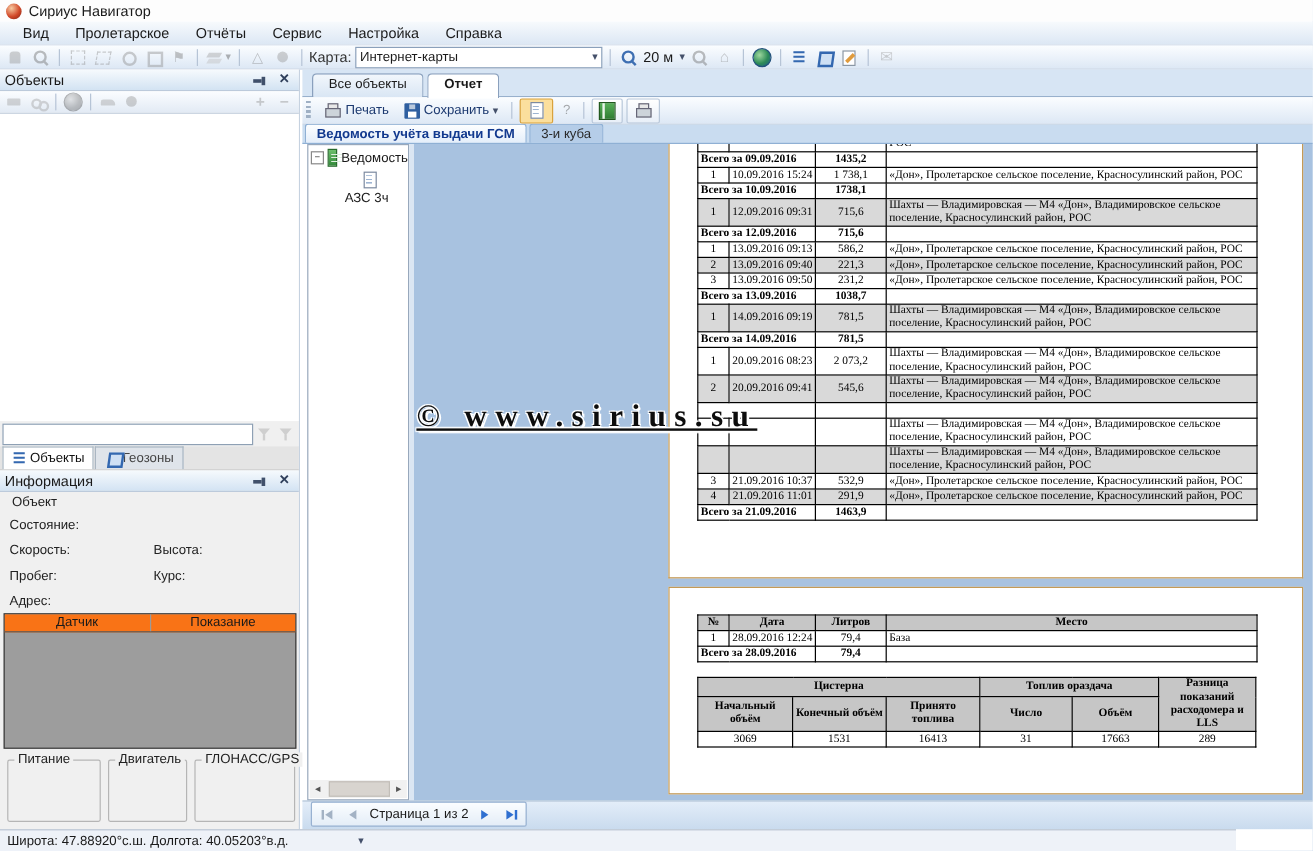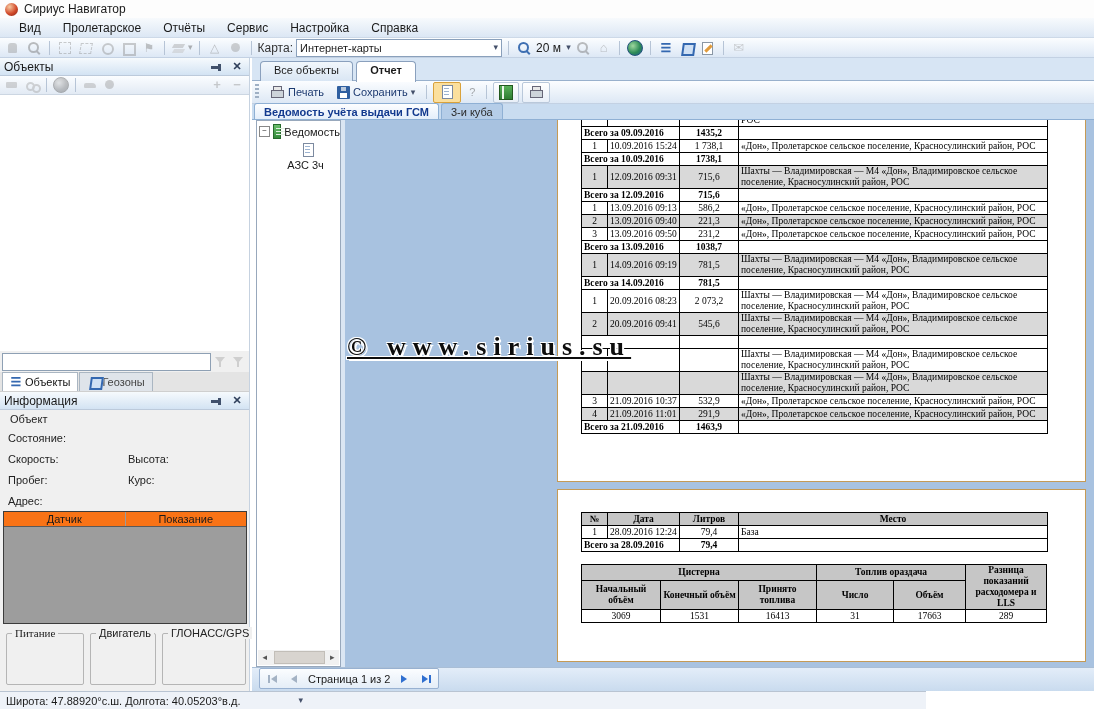--- a/index.html
+++ b/index.html
@@ -107,39 +107,39 @@
   .viewer{position:absolute;left:93px;top:0;right:0;bottom:0;background:#a8c2e0;overflow:hidden;}
   .page{position:absolute;left:212px;width:529px;background:#fff;border:1px solid #c59a55;box-sizing:border-box;overflow:hidden;}
   .page1{top:-1px;height:363px;border-top:none;}
   .page2{top:369px;height:173px;}
   .wm{position:absolute;left:2px;top:212px;font-family:"Liberation Serif",serif;font-size:26px;font-weight:bold;letter-spacing:7px;color:#0d0d0d;text-decoration:underline;white-space:nowrap;z-index:5;
       text-shadow:2px 2px 0 #fff,-1px -1px 0 #fff,1px -1px 0 #fff,-1px 1px 0 #fff;}
   
   table.rep{border-collapse:collapse;position:absolute;font-family:"Liberation Serif",serif;font-size:9.5px;color:#000;table-layout:fixed;}
   table.rep td,table.rep th{border:1px solid #000;padding:0 2px;height:12px;line-height:11px;overflow:hidden;}
   table.rep .c-n{text-align:center;}
-  table.rep .c-d{text-align:left;white-space:nowrap;}
+  table.rep .c-d{text-align:right;white-space:nowrap;}
   table.rep .c-l{text-align:center;white-space:nowrap;}
   table.rep .c-p{text-align:left;}
   table.rep tr.shade td{background:#d9d9d9;}
   table.rep td.total-lbl{text-align:left;font-weight:bold;white-space:nowrap;}
   table.rep td.total-val{font-weight:bold;text-align:center;}
   table.rep th{background:#c6c6c6;font-weight:bold;text-align:center;}
   .t1{left:23px;top:-6px;width:466px;}
   .t2a{left:23px;top:22px;width:466px;}
   .t2b{left:23px;top:74px;width:465px;}
   
   .pagerbar{position:absolute;left:0;right:0;bottom:0;height:24px;background:linear-gradient(#e3edf9,#c9dbee);border-top:1px solid #a9bed6;display:flex;align-items:flex-start;padding-left:7px;box-sizing:border-box;}
   .pagerbox{height:19px;display:flex;align-items:center;background:linear-gradient(#fbfdff,#e4edf7);border:1px solid #98b1d1;border-radius:2px;padding:0 4px;gap:6px;font-size:11px;}
   .pbtn{width:16px;height:15px;display:flex;align-items:center;justify-content:center;gap:1px;}
   .tri-l{width:0;height:0;border-top:4px solid transparent;border-bottom:4px solid transparent;border-right:6px solid #a3b2c4;}
   .tri-r{width:0;height:0;border-top:4px solid transparent;border-bottom:4px solid transparent;border-left:6px solid #2f6fd0;}
   .vbar-d{width:2px;height:8px;background:#a3b2c4;}
   .vbar-e{width:2px;height:8px;background:#2f6fd0;}
-  .statusbar{left:0;bottom:0;width:926px;height:18px;background:#eef2f8;border-top:1px solid #b9c4d2;display:flex;align-items:center;padding-left:6px;box-sizing:border-box;font-size:11px;}
+  .statusbar{left:0;bottom:0;width:1030px;height:18px;background:#eef2f8;border-top:1px solid #b9c4d2;display:flex;align-items:center;padding-left:6px;box-sizing:border-box;font-size:11px;}
   .statusbar .caret{margin-left:58px;}
 </style>
 </head>
 <body>
 
 <div class="abs titlebar">
   <span class="app-icon"></span>
   <span>Сириус Навигатор</span>
 </div>
 
@@ -286,21 +286,21 @@
     <span class="f" style="left:128px;top:64px;">Курс:</span>
     <span class="f" style="left:8px;top:85px;">Адрес:</span>
   </div>
   <div class="sensors" style="top:453px;">
     <div class="shdr">
       <div>Датчик</div>
       <div>Показание</div>
     </div>
     <div class="sbody"></div>
   </div>
-  <div class="group" style="left:6px;top:575px;width:78px;font-family:Liberation Serif, serif;">
+  <div class="group" style="left:6px;top:575px;width:78px;">
     <span class="gl">Питание</span>
   </div>
   <div class="group" style="left:90px;top:575px;width:66px;">
     <span class="gl">Двигатель</span>
   </div>
   <div class="group" style="left:162px;top:575px;width:84px;">
     <span class="gl">ГЛОНАСС/GPS</span>
   </div>
 </div>
 

